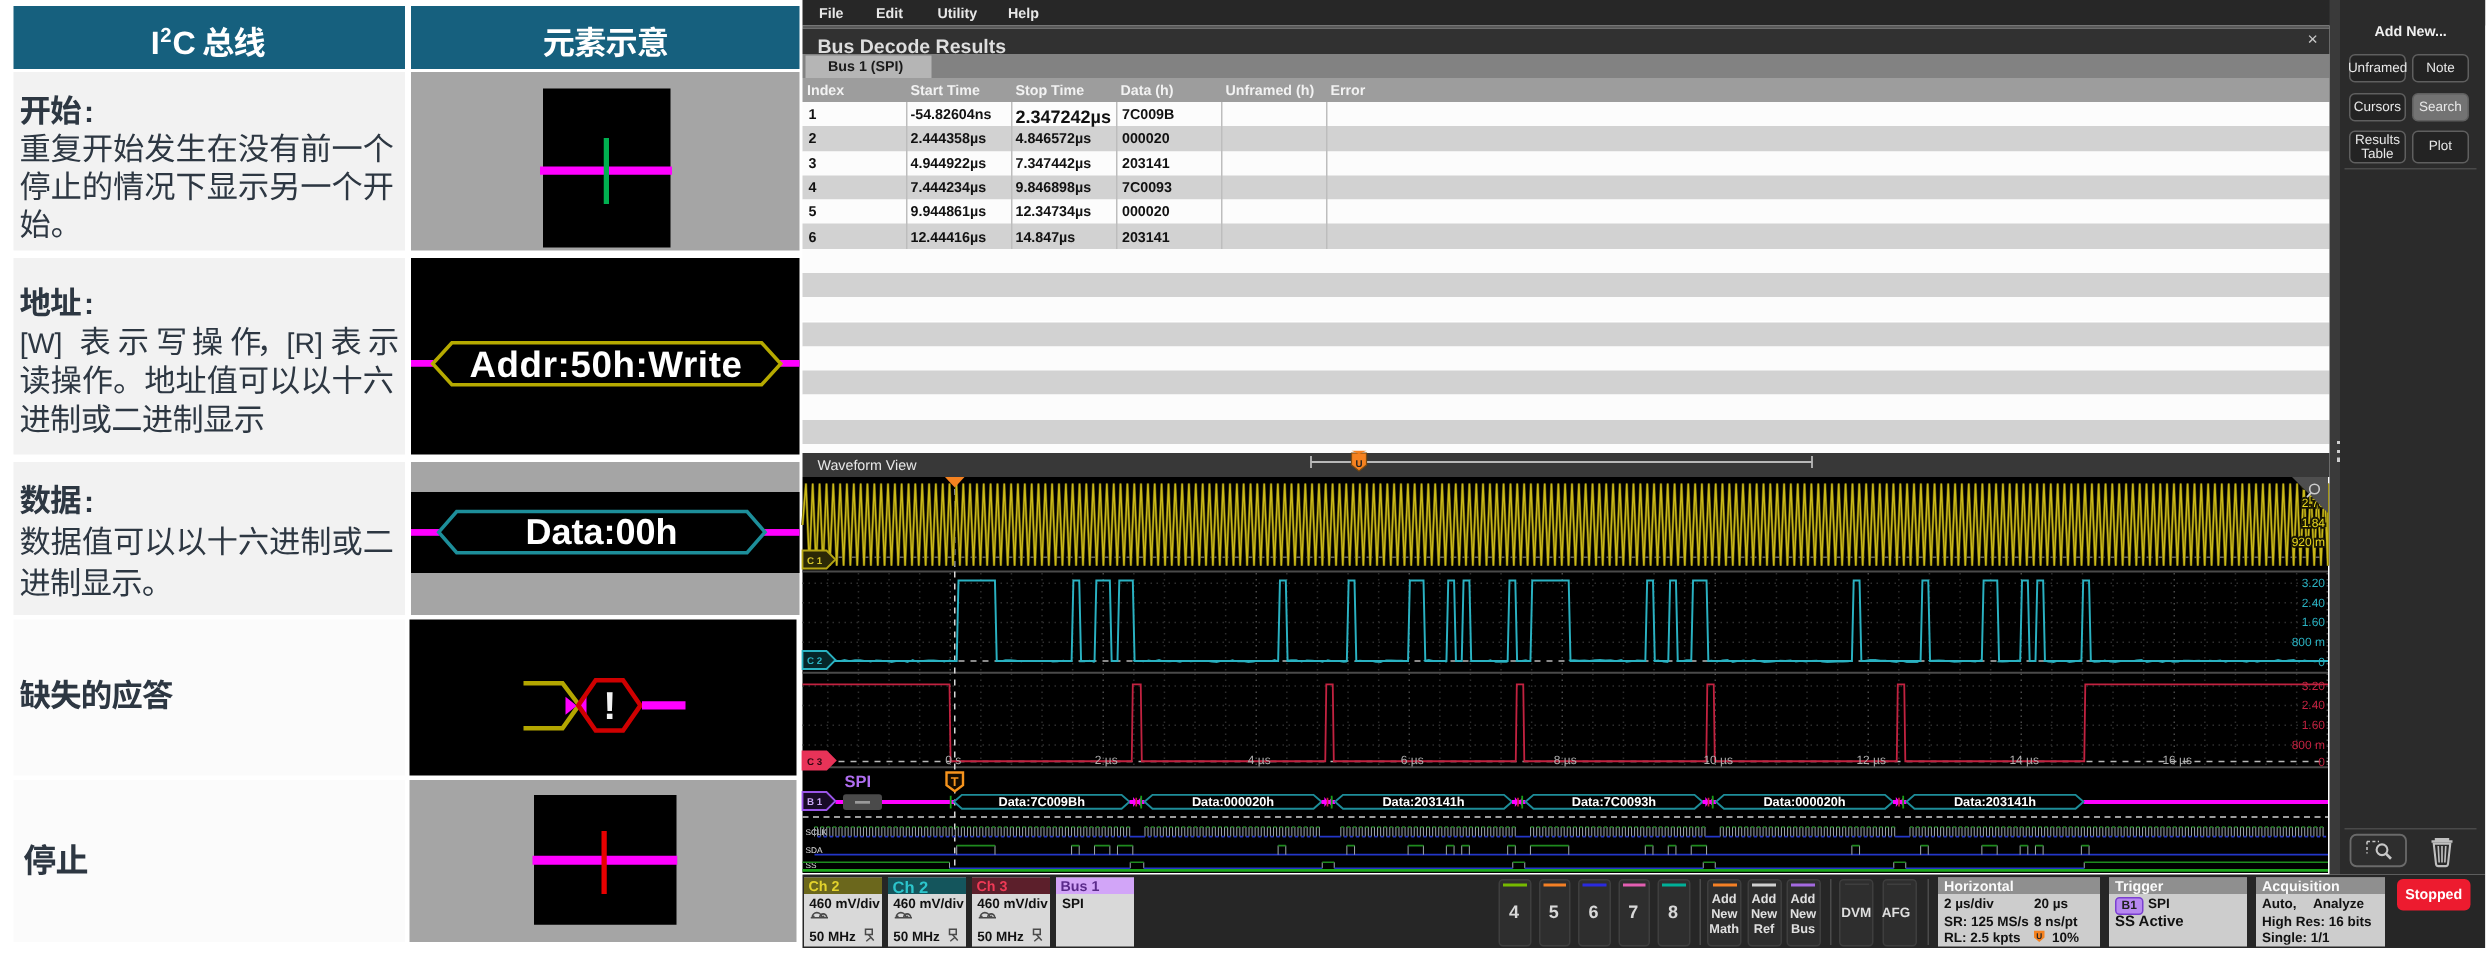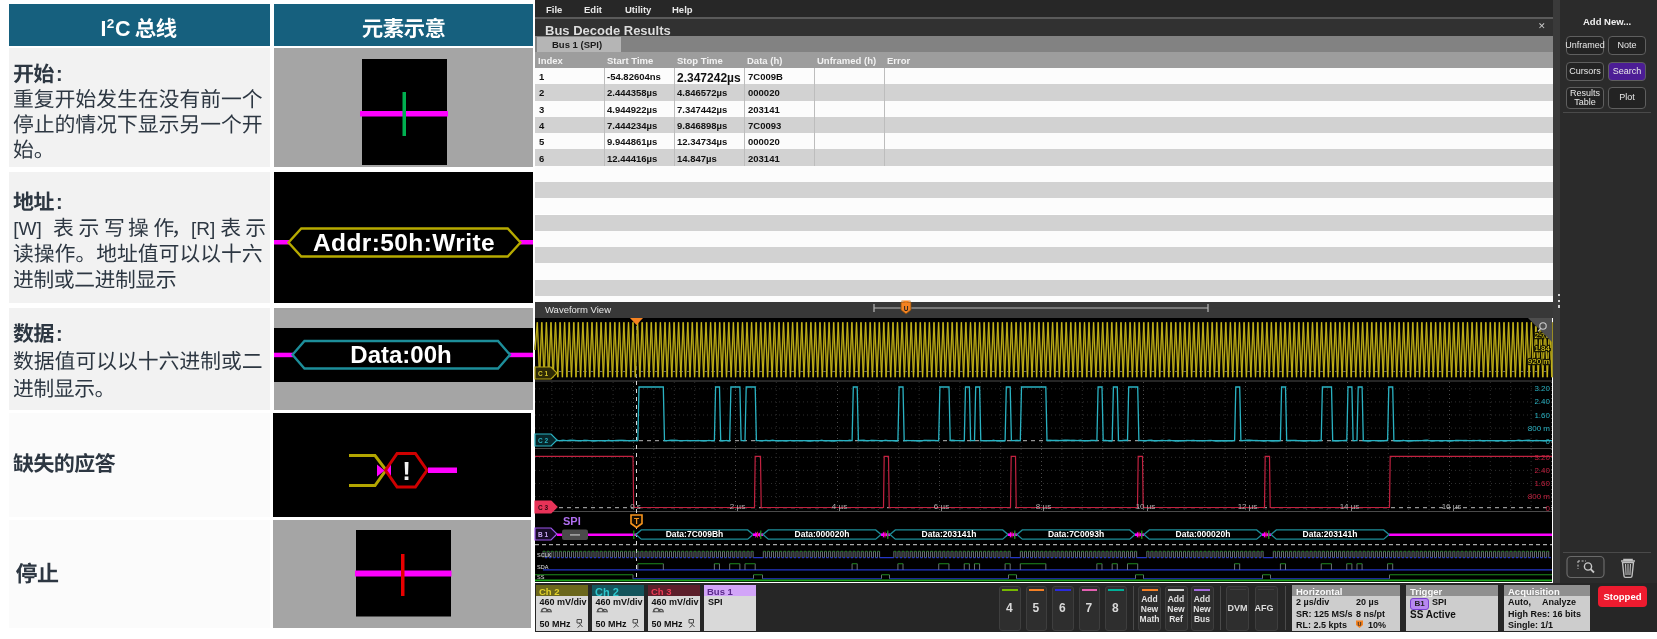--- a/index.html
+++ b/index.html
@@ -66,21 +66,21 @@
     <div style="position:absolute;left:603.5px;top:68px;width:1px;height:97.7px;background:#bdbdbd"></div>
     <div style="position:absolute;left:673.5px;top:68px;width:1px;height:97.7px;background:#bdbdbd"></div>
     <div style="position:absolute;left:743.5px;top:68px;width:1px;height:97.7px;background:#bdbdbd"></div>
     <div style="position:absolute;left:813.5px;top:68px;width:1px;height:97.7px;background:#bdbdbd"></div>
     <div style="position:absolute;left:883.5px;top:68px;width:1px;height:97.7px;background:#bdbdbd"></div>
     <div style="position:absolute;left:1560px;top:0px;width:97px;height:583px;background:#2b2b2b"></div>
     <div style="position:absolute;left:1583px;top:17px;font-size:9.5px;color:#f0f0f0;font-weight:700;white-space:pre;line-height:1;">Add New...</div>
     <div style="background:#232323;border:1px solid #5f5f5f;border-radius:4px;color:#e8e8e8;display:flex;align-items:center;justify-content:center;text-align:center;box-sizing:border-box;position:absolute;font-size:9px;line-height:1.05;left:1566px;top:36px;width:38px;height:19px;">Unframed</div>
     <div style="background:#232323;border:1px solid #5f5f5f;border-radius:4px;color:#e8e8e8;display:flex;align-items:center;justify-content:center;text-align:center;box-sizing:border-box;position:absolute;font-size:9px;line-height:1.05;left:1608px;top:36px;width:38px;height:19px;">Note</div>
     <div style="background:#232323;border:1px solid #5f5f5f;border-radius:4px;color:#e8e8e8;display:flex;align-items:center;justify-content:center;text-align:center;box-sizing:border-box;position:absolute;font-size:9px;line-height:1.05;left:1566px;top:62px;width:38px;height:19px;">Cursors</div>
-    <div style="background:#4c1d95;border:1px solid #5f5f5f;border-radius:4px;color:#e8e8e8;display:flex;align-items:center;justify-content:center;text-align:left;box-sizing:border-box;position:absolute;font-size:9px;line-height:1.05;left:1608px;top:62px;width:38px;height:19px;">Search</div>
+    <div style="background:#737373;border:1px solid #5f5f5f;border-radius:4px;color:#e8e8e8;display:flex;align-items:center;justify-content:center;text-align:left;box-sizing:border-box;position:absolute;font-size:9px;line-height:1.05;left:1608px;top:62px;width:38px;height:19px;">Search</div>
     <div style="background:#232323;border:1px solid #5f5f5f;border-radius:4px;color:#e8e8e8;display:flex;align-items:center;justify-content:center;text-align:center;box-sizing:border-box;position:absolute;font-size:9px;line-height:1.05;left:1566px;top:87px;width:38px;height:22px;">Results<br>Table</div>
     <div style="background:#232323;border:1px solid #5f5f5f;border-radius:4px;color:#e8e8e8;display:flex;align-items:center;justify-content:center;text-align:center;box-sizing:border-box;position:absolute;font-size:9px;line-height:1.05;left:1608px;top:87px;width:38px;height:22px;">Plot</div>
     <div style="position:absolute;left:1563px;top:112px;width:88px;height:1px;background:#4a4a4a"></div>
     <div style="position:absolute;left:1563px;top:552px;width:88px;height:1px;background:#4a4a4a"></div>
     <div style="position:absolute;left:535px;top:583px;width:1122px;height:49px;background:#262626"></div>
     <div style="position:absolute;left:536px;top:585px;width:52px;height:46px;background:#d9d9d9"></div>
     <div style="position:absolute;left:536px;top:585px;width:52px;height:10.5px;background:#6b671c"></div>
     <div style="position:absolute;left:539px;top:586.5px;font-size:9.5px;color:#e3d22c;font-weight:700;white-space:pre;line-height:1;">Ch 2</div>
     <div style="position:absolute;left:539.5px;top:597.5px;font-size:9px;color:#111;font-weight:700;white-space:pre;line-height:1;">460 mV/div</div>
     <div style="position:absolute;left:539.5px;top:619.5px;font-size:9px;color:#111;font-weight:700;white-space:pre;line-height:1;">50 MHz</div>

